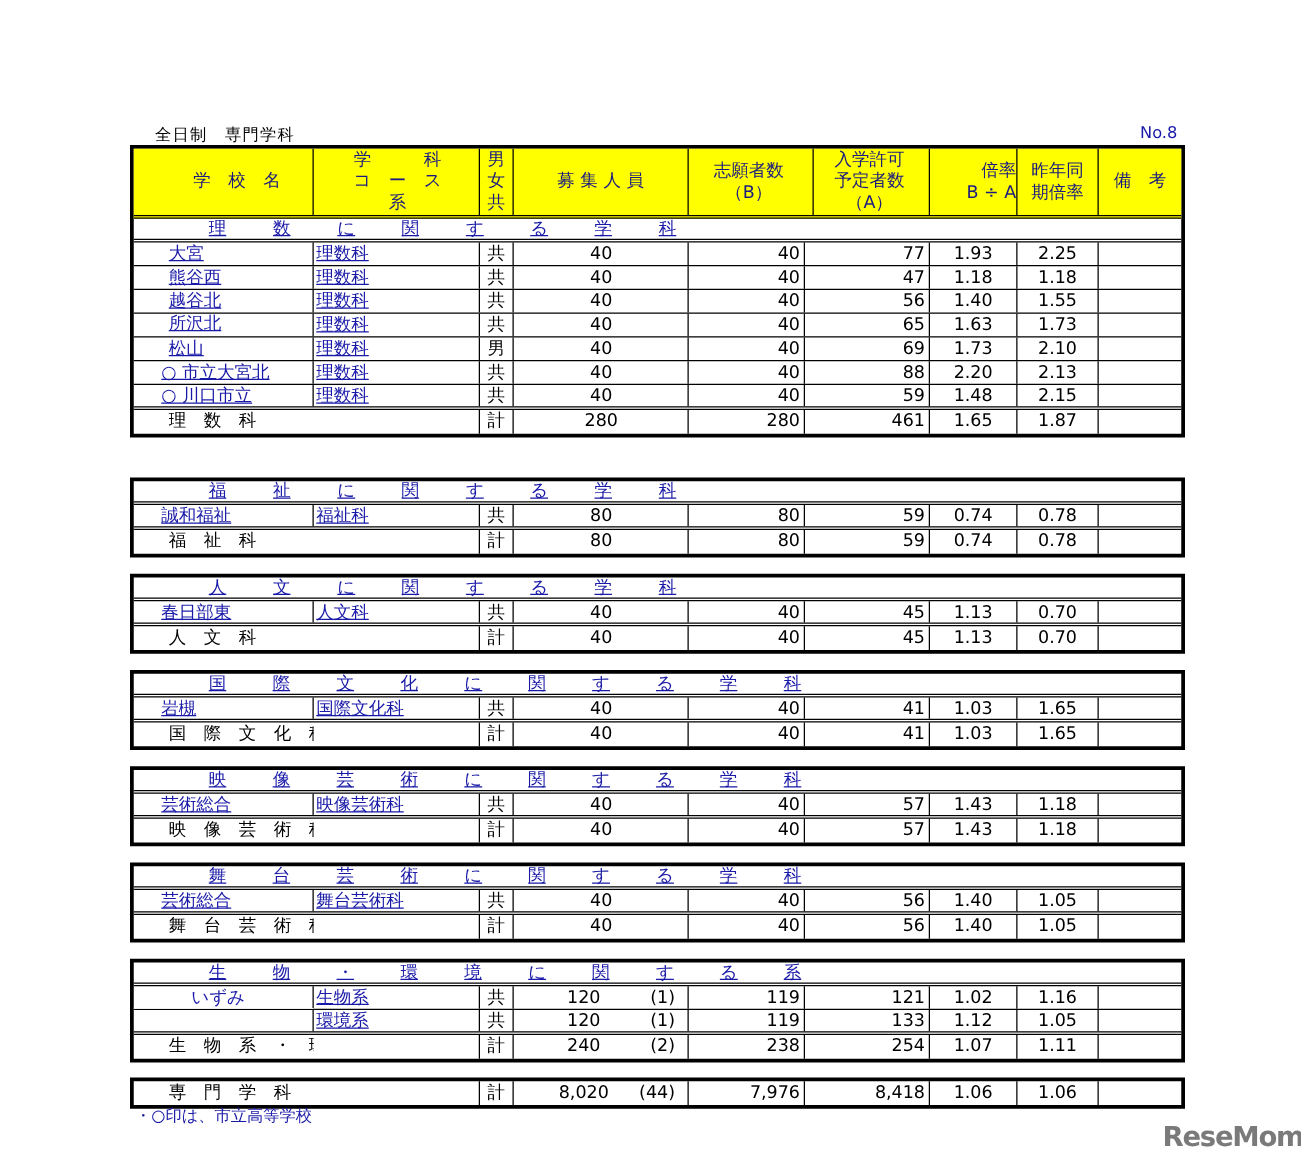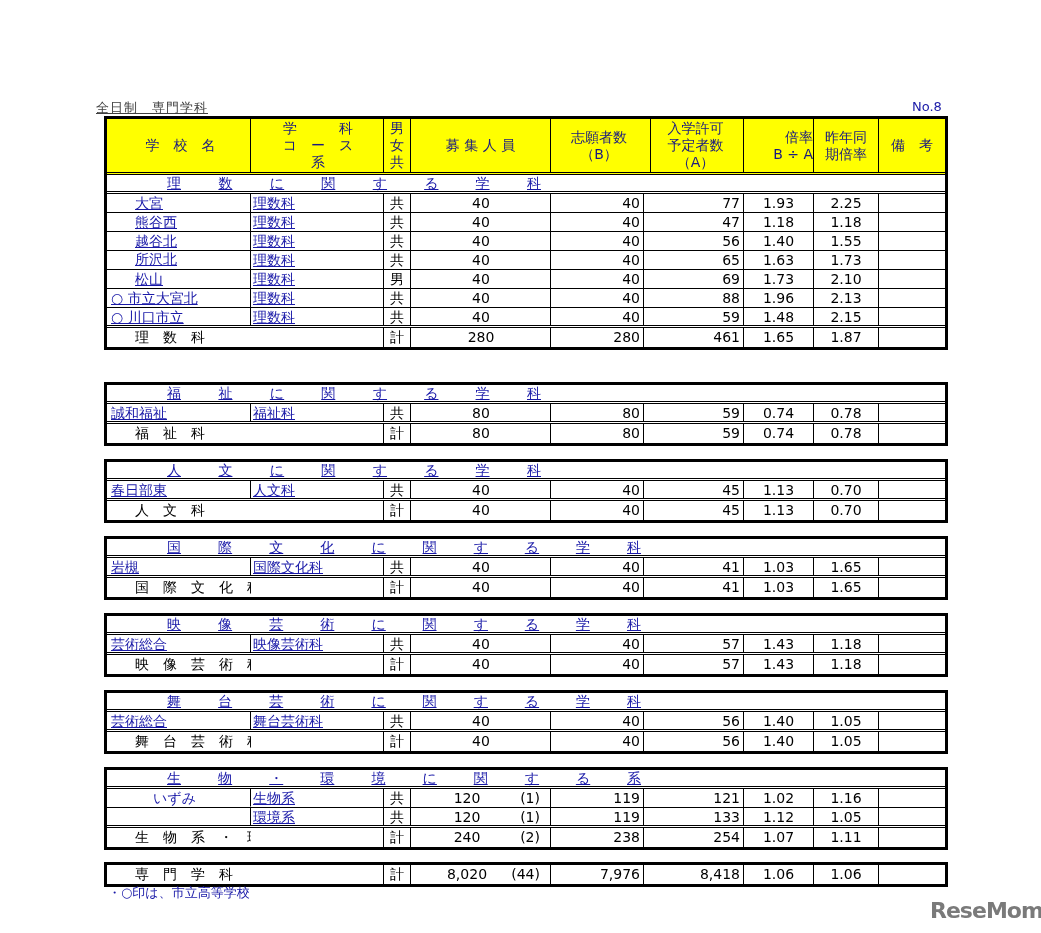--- a/index.html
+++ b/index.html
@@ -1,28 +1,28 @@
 <!DOCTYPE html>
 <html><head>
 <meta charset="utf-8">
 <style>
   html, body { margin:0; padding:0; background:#ffffff; }
   body { width:1041px; height:933px; position:relative; overflow:hidden;
          font-family:"DejaVu Sans", "Liberation Sans", sans-serif; color:#000; }
-  .page-title { position:absolute; left:96px; top:99px; font-size:13px; color:#404040;
-                text-decoration:underline; letter-spacing:1px; }
+  .page-title { position:absolute; left:124px; top:99px; font-size:13px; color:#000000;
+                letter-spacing:1px; }
   .page-no { position:absolute; left:912px; top:99px; font-size:13px; color:#1a1aa8; }
   .tbl { position:absolute; left:104px; width:844px; border:3px solid #000; box-sizing:border-box; background:#fff; }
   .row { display:flex; height:19px; border-bottom:1px solid #000; box-sizing:border-box; }
   .row:last-child { border-bottom:none; }
   .row.dbl { border-bottom:3px double #000; height:20px; }
   .cell { box-sizing:border-box; border-right:1px solid #000; font-size:14px; line-height:18px;
           white-space:nowrap; overflow:hidden; }
   .cell:last-child { border-right:none; }
-  .c-name { width:144px; padding-left:4px; }
+  .c-name { width:144px; padding-left:22px; }
   .c-course { width:133px; padding-left:2px; }
   .c-gender { width:27px; text-align:center; }
   .c-boshu { width:140px; position:relative; }
   .c-a { width:93px; text-align:right; padding-right:3px; }
   .c-b { width:100px; text-align:right; padding-right:3px; }
   .c-ratio { width:70px; text-align:center; }
   .c-last { width:65px; text-align:center; }
   .c-notes { flex:1; }
   .boshu-num { position:absolute; left:0; width:140px; text-align:center; top:0; }
   .boshu-num.withparen { left:-14px; }
@@ -162,21 +162,21 @@
       </div>
       <div class="row">
         <div class="cell c-name blue u">○ 市立大宮北</div>
         <div class="cell c-course blue u">理数科</div>
         <div class="cell c-gender">共</div>
         <div class="cell c-boshu">
           <span class="boshu-num">40</span>
         </div>
         <div class="cell c-a">40</div>
         <div class="cell c-b">88</div>
-        <div class="cell c-ratio">1.96</div>
+        <div class="cell c-ratio">2.20</div>
         <div class="cell c-last">2.13</div>
         <div class="cell c-notes"></div>
       </div>
       <div class="row dbl">
         <div class="cell c-name blue u">○ 川口市立</div>
         <div class="cell c-course blue u">理数科</div>
         <div class="cell c-gender">共</div>
         <div class="cell c-boshu">
           <span class="boshu-num">40</span>
         </div>

